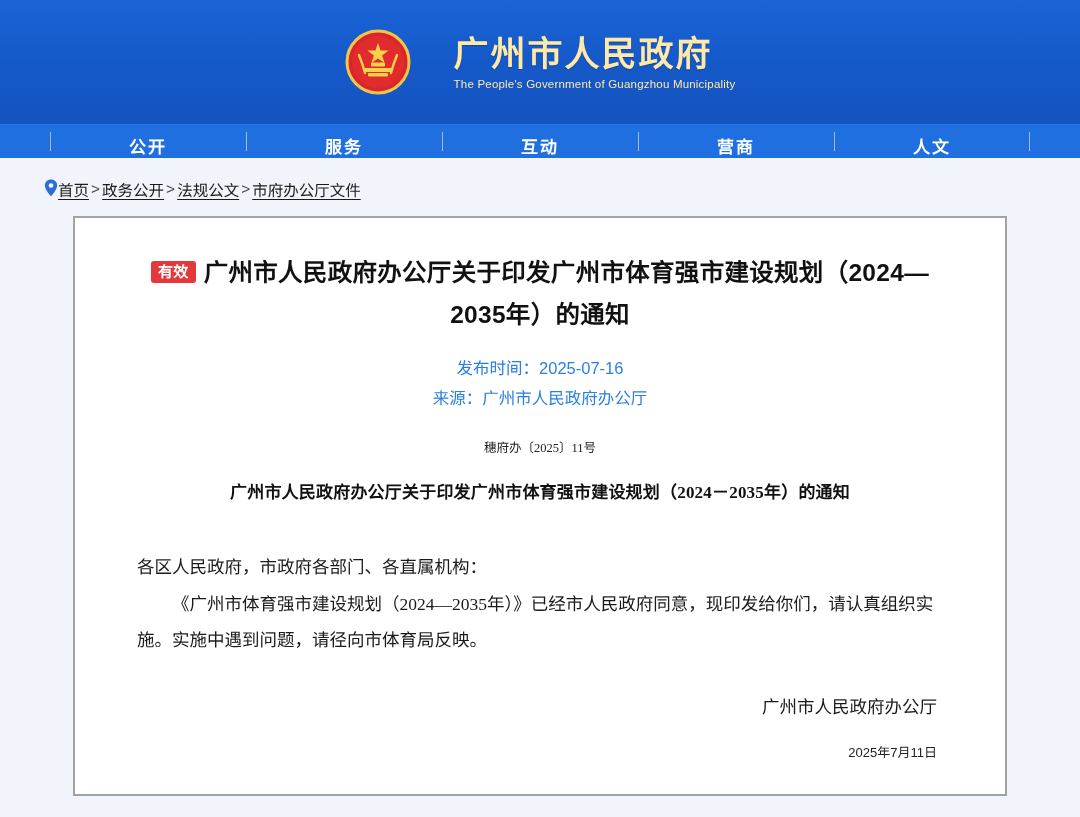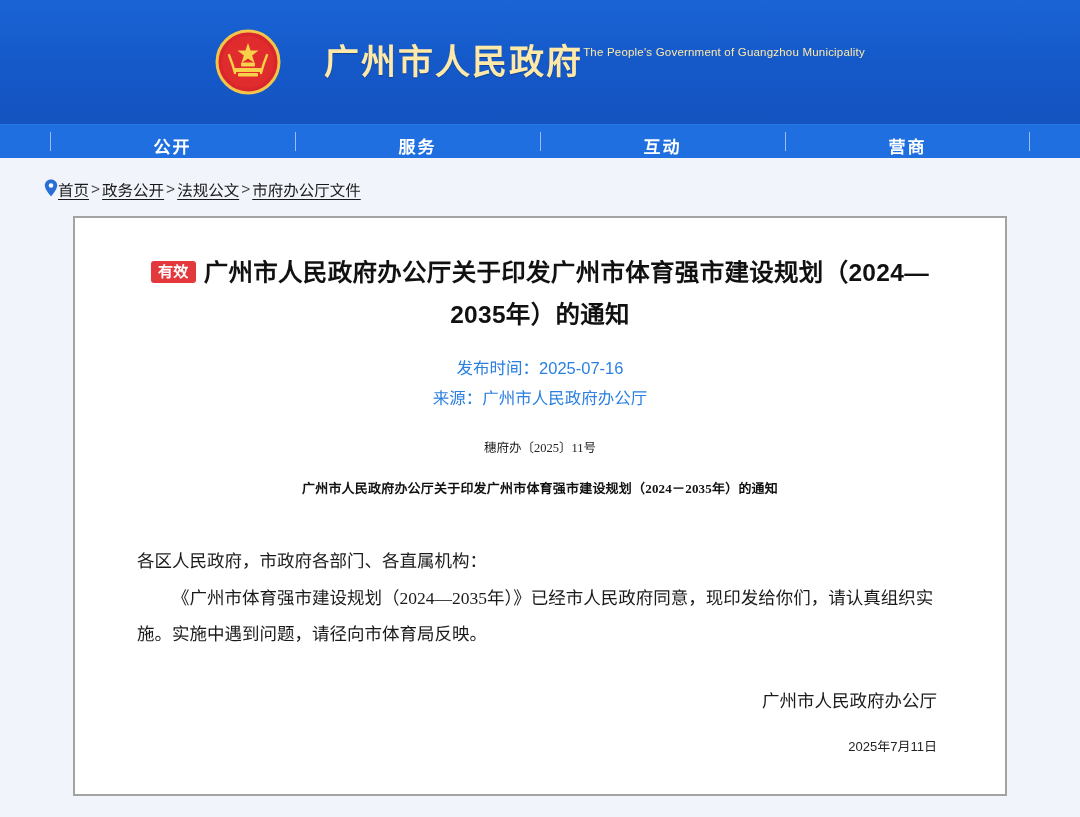--- a/index.html
+++ b/index.html
@@ -25,21 +25,21 @@
     align-items: center;
     gap: 16px;
   }
   .emblem {
     width: 66px;
     height: 66px;
     position: relative;
     flex: none;
   }
   .emblem svg { display: block; }
-  .brand-text { display: flex; flex-direction: row; justify-content: center; margin-left: 27px; }
+  .brand-text { display: flex; flex-direction: column; justify-content: center; margin-left: 27px; }
   .brand-cn {
     font-size: 35px;
     font-weight: bold;
     color: #ffe9a8;
     letter-spacing: 2px;
     line-height: 1.12;
     text-shadow: 0 1px 1px rgba(0,0,0,.25);
   }
   .brand-en {
     font-size: 11.5px;
@@ -161,21 +161,21 @@
     text-align: center;
     margin-top: 24px;
     font-size: 12.5px;
     color: #222;
     font-family: "Liberation Serif", "DejaVu Serif", serif;
   }
 
   .doc-subtitle {
     text-align: center;
     margin-top: 22px;
-    font-size: 13px;
+    font-size: 17px;
     font-weight: bold;
     color: #111;
     letter-spacing: .2px;
     font-family: "Liberation Serif", "DejaVu Serif", serif;
   }
 
   .doc-content {
     margin-top: 46px;
     font-family: "Liberation Serif", "DejaVu Serif", serif;
     font-size: 17.5px;
@@ -232,20 +232,23 @@
       <span>公开</span>
     </div>
     <div class="nav-item">
       <span>服务</span>
     </div>
     <div class="nav-item">
       <span>互动</span>
     </div>
     <div class="nav-item">
       <span>营商</span>
+    </div>
+    <div class="nav-item">
+      <span>人文</span>
     </div>
   </div>
 </div>
 
 <div class="page-body">
 
   <div class="breadcrumb">
     <span class="pin-icon">
       <svg width="14" height="18" viewBox="0 0 14 18" aria-hidden="true">
         <path d="M7 0.6 C3.4 0.6 0.8 3.2 0.8 6.6 C0.8 10.6 7 17.4 7 17.4 S13.2 10.6 13.2 6.6 C13.2 3.2 10.6 0.6 7 0.6 Z" fill="#2a6fd6"></path>

